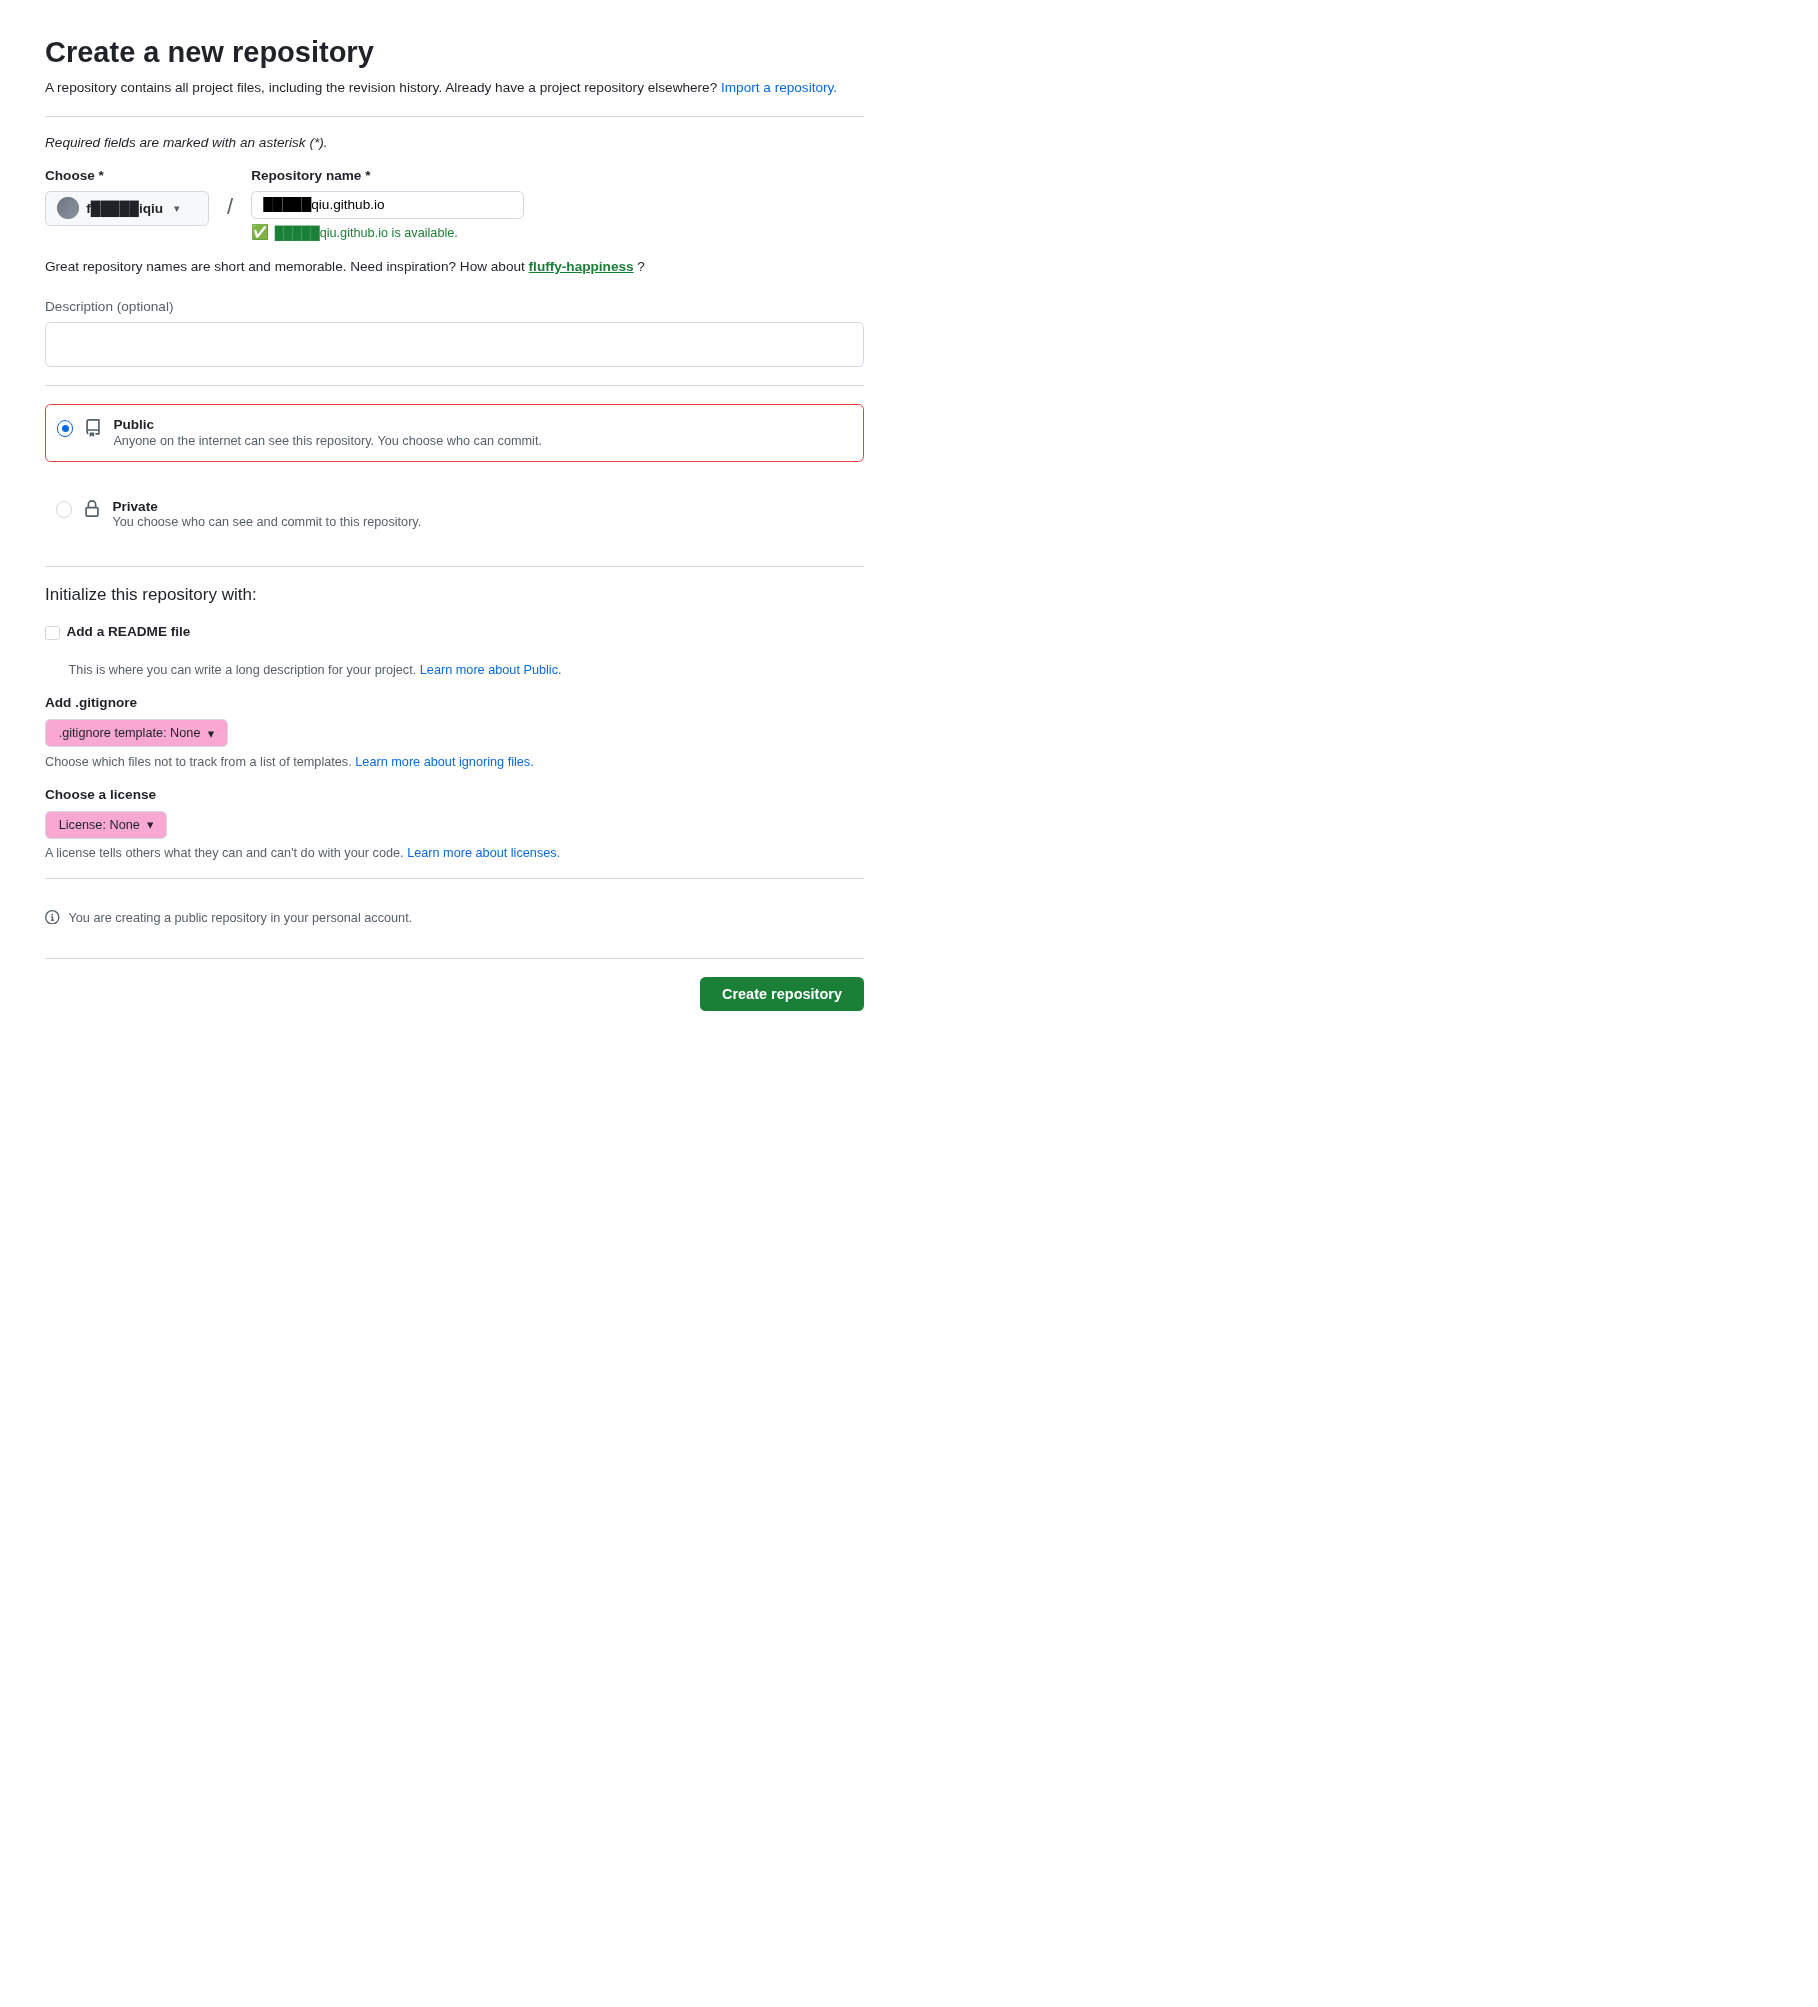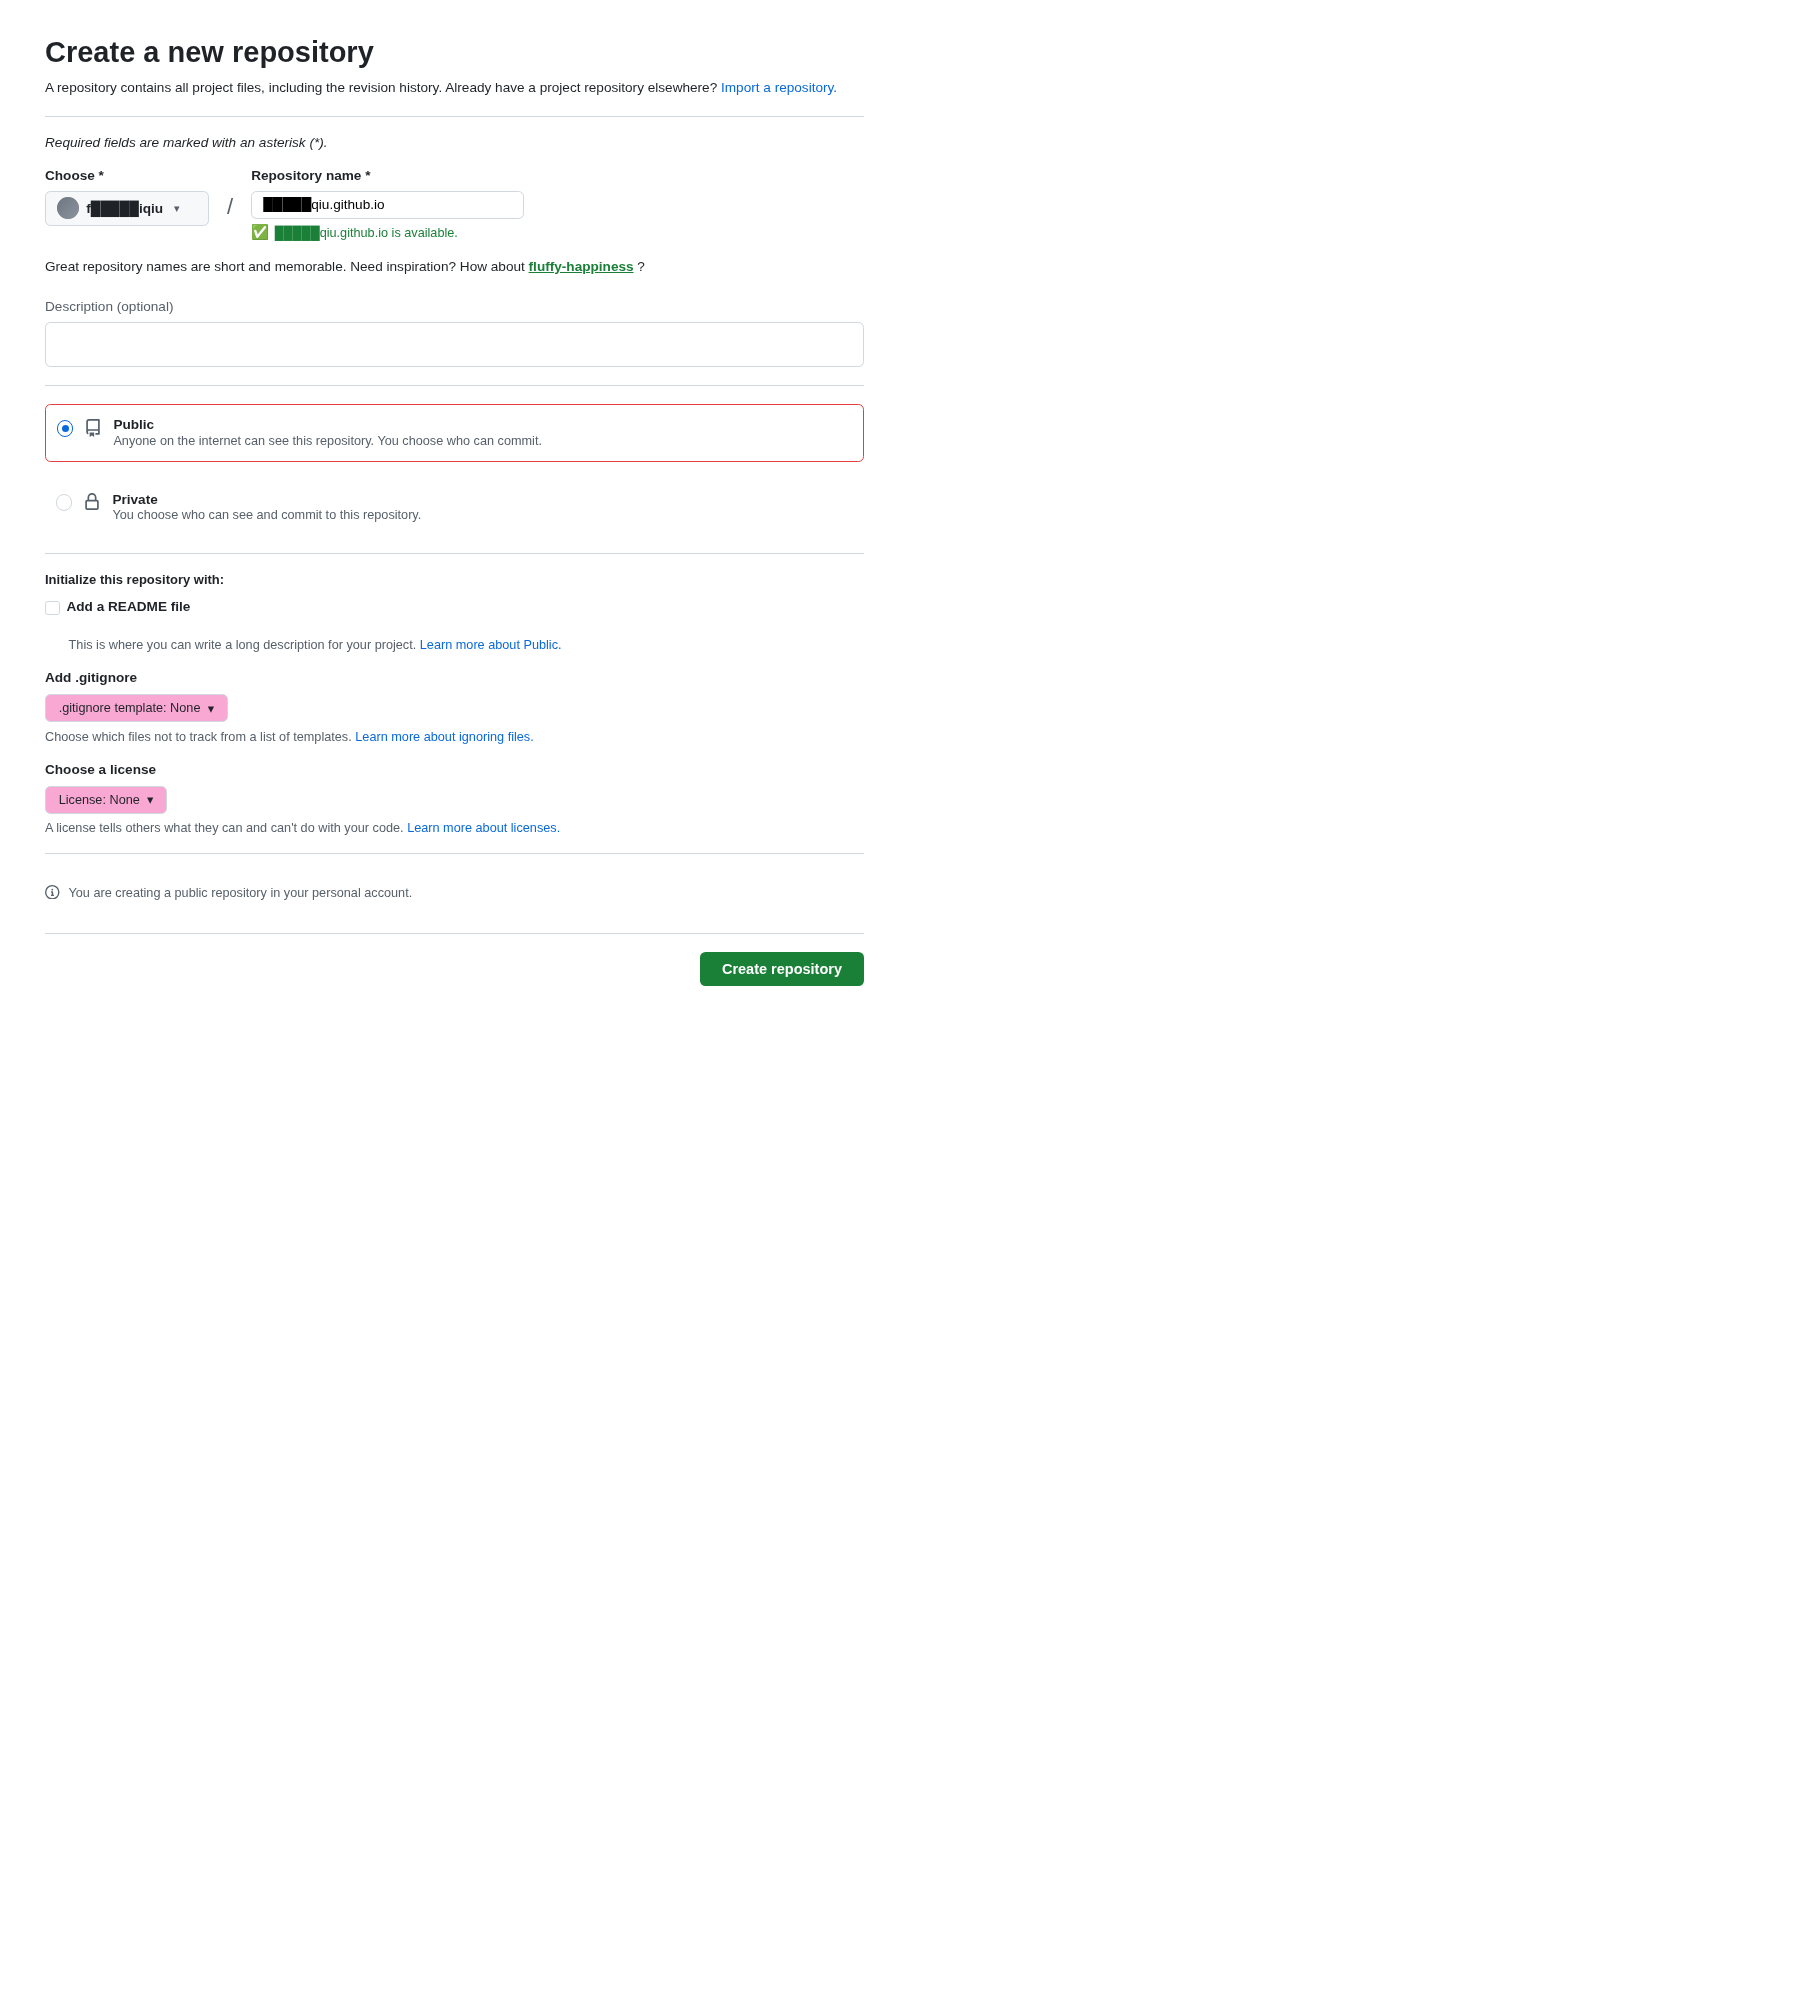--- a/index.html
+++ b/index.html
@@ -146,21 +146,21 @@
     }
     .visibility-section {
       margin: 18px 0;
     }
     .visibility-option {
       display: flex;
       align-items: flex-start;
       gap: 11px;
       padding: 12.7px 11px;
       border-radius: 5.5px;
-      margin-bottom: 17px;
+      margin-bottom: 24px;
       cursor: pointer;
       position: relative;
     }
     .visibility-option.selected {
       border: 1.8px solid #e53e3e;
     }
     .radio-btn {
       width: 16.4px;
       height: 16.4px;
       border-radius: 50%;
@@ -192,23 +192,23 @@
       font-weight: 700;
       font-size: 13.6px;
     }
     .visibility-desc {
       font-size: 12.7px;
       color: #57606a;
       margin-top: 1.8px;
     }
     .initialize-section { margin-top: 18px; }
     .section-title {
-      font-weight: 700;
-      font-size: 13px;
-      margin-bottom: 12px;
+      font-weight: 400;
+      font-size: 17px;
+      margin-bottom: 19px;
     }
     .checkbox-option {
       display: flex;
       align-items: flex-start;
       gap: 7px;
       margin-bottom: 23px;
     }
     .checkbox-box {
       width: 14.5px;
       height: 14.5px;

